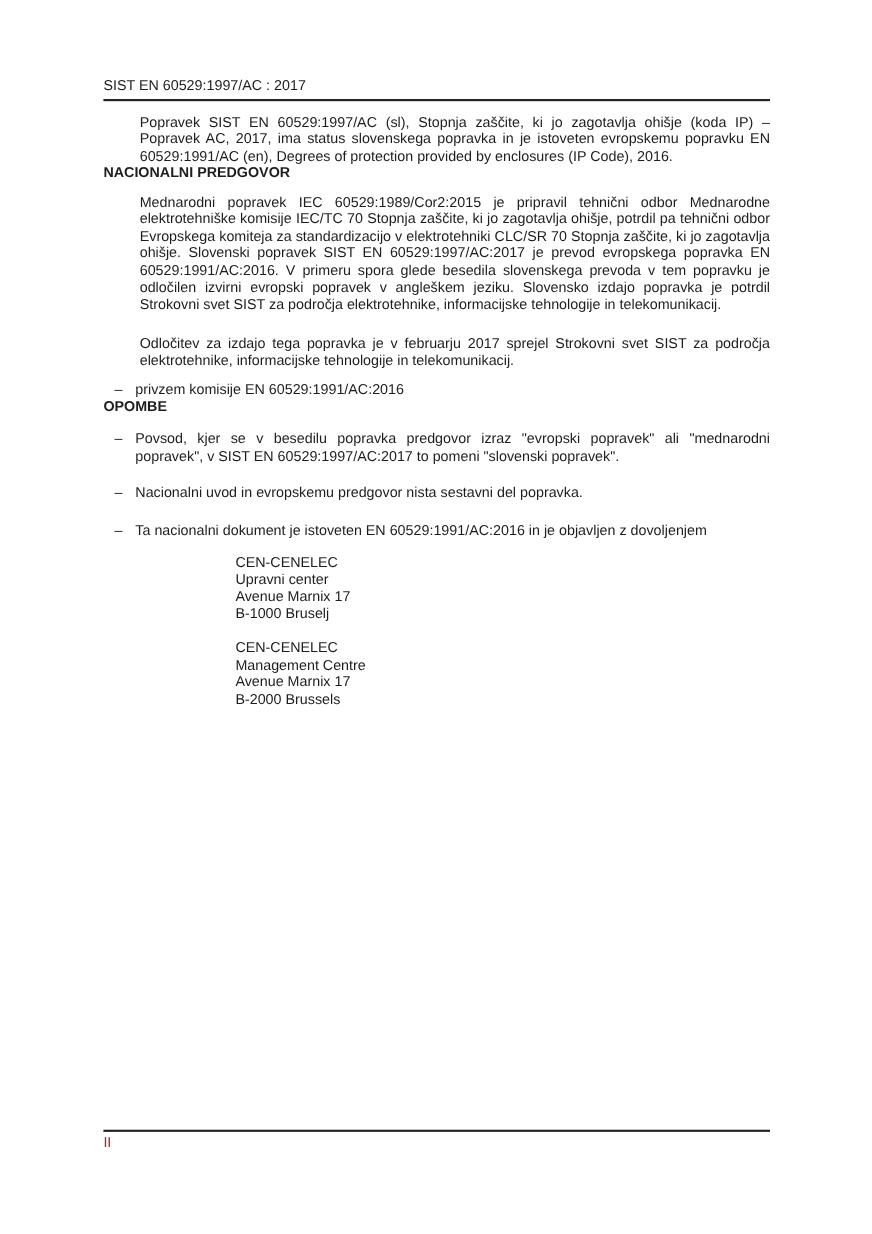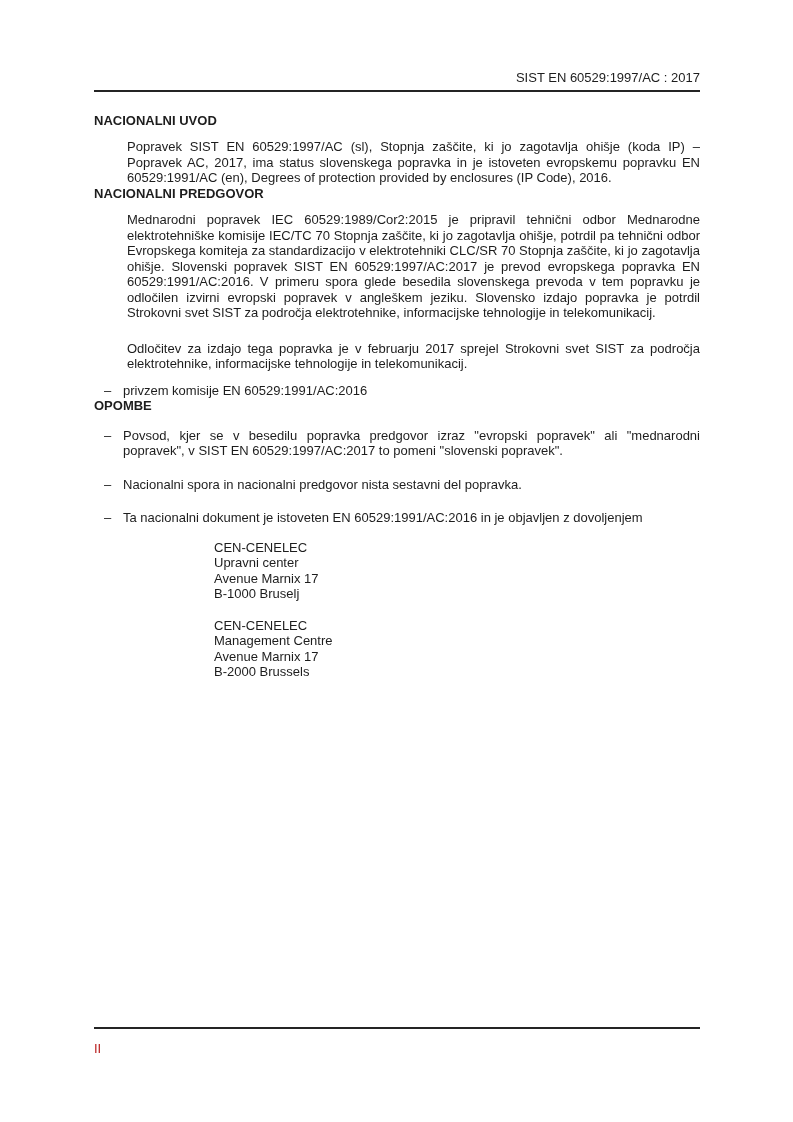--- a/index.html
+++ b/index.html
@@ -18,21 +18,20 @@
   .content {
     position: absolute;
     left: 94px;
     top: 0;
     width: 606px;
   }
   .doc-header {
     padding-top: 70px;
     padding-bottom: 4px;
     border-bottom: 2px solid #242424;
-    text-align: right;
   }
   .heading {
     font-weight: bold;
   }
   .heading.first { margin-top: 21px; }
   .para { text-align: justify; margin-top: 11px; margin-left: 33px; }
   .para.follow { margin-top: 20px; }
   .bullet {
     display: flex;
     margin-top: 18px;
@@ -56,54 +55,53 @@
     margin-top: 16px;
     margin-left: 29px;
     text-align: justify;
   }
   .doc-footer {
     position: absolute;
     left: 94px;
     top: 1027px;
     width: 606px;
     border-top: 2px solid #242424;
-    padding-top: 12px;
+    padding-top: 2px;
     color: #b91c1c;
   }
 </style>
 </head>
 <body>
 
 <div class="page">
   <div class="content">
 
     <div class="doc-header">
       <span>SIST EN 60529:1997/AC : 2017</span>
     </div>
 
-    <div class="heading first">NACIONALNI UVOD</div>
     <div class="para">Popravek SIST EN 60529:1997/AC (sl), Stopnja zaščite, ki jo zagotavlja ohišje (koda IP) – Popravek AC, 2017, ima status slovenskega popravka in je istoveten evropskemu popravku EN 60529:1991/AC (en), Degrees of protection provided by enclosures (IP Code), 2016.</div>
 
     <div class="heading">NACIONALNI PREDGOVOR</div>
     <div class="para">Mednarodni popravek IEC 60529:1989/Cor2:2015 je pripravil tehnični odbor Mednarodne elektrotehniške komisije IEC/TC 70 Stopnja zaščite, ki jo zagotavlja ohišje, potrdil pa tehnični odbor Evropskega komiteja za standardizacijo v elektrotehniki CLC/SR 70 Stopnja zaščite, ki jo zagotavlja ohišje. Slovenski popravek SIST EN 60529:1997/AC:2017 je prevod evropskega popravka EN 60529:1991/AC:2016. V primeru spora glede besedila slovenskega prevoda v tem popravku je odločilen izvirni evropski popravek v angleškem jeziku. Slovensko izdajo popravka je potrdil Strokovni svet SIST za področja elektrotehnike, informacijske tehnologije in telekomunikacij.</div>
     <div class="para follow">Odločitev za izdajo tega popravka je v februarju 2017 sprejel Strokovni svet SIST za področja elektrotehnike, informacijske tehnologije in telekomunikacij.</div>
 
     <div class="bullet tight">
       <span class="dash">–</span>
       <span class="bullet-text">privzem komisije EN 60529:1991/AC:2016</span>
     </div>
 
     <div class="heading">OPOMBE</div>
     <div class="bullet after-heading">
       <span class="dash">–</span>
       <span class="bullet-text">Povsod, kjer se v besedilu popravka predgovor izraz "evropski popravek" ali "mednarodni popravek", v SIST EN 60529:1997/AC:2017 to pomeni "slovenski popravek".</span>
     </div>
     <div class="bullet">
       <span class="dash">–</span>
-      <span class="bullet-text">Nacionalni spora in nacionalni predgovor nista sestavni del popravka.</span>
+      <span class="bullet-text">Nacionalni uvod in evropskemu predgovor nista sestavni del popravka.</span>
     </div>
     <div class="bullet">
       <span class="dash">–</span>
       <span class="bullet-text">Ta nacionalni dokument je istoveten EN 60529:1991/AC:2016 in je objavljen z dovoljenjem</span>
     </div>
 
     <div class="address">
       <div>CEN-CENELEC</div>
       <div>Upravni center</div>
       <div>Avenue Marnix 17</div>

